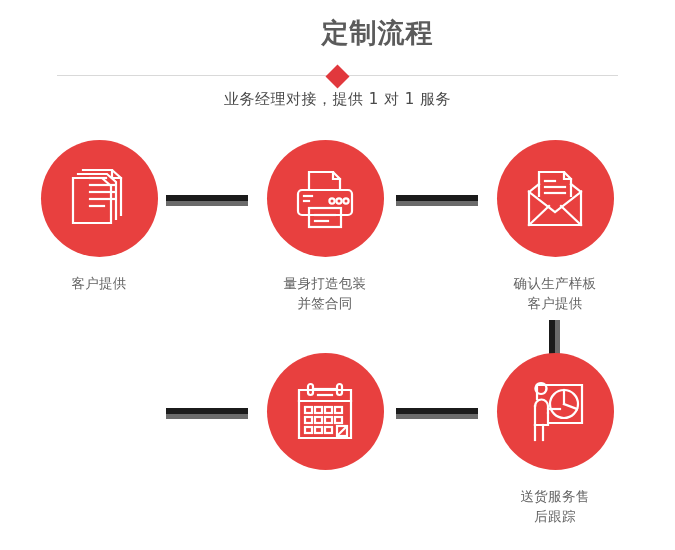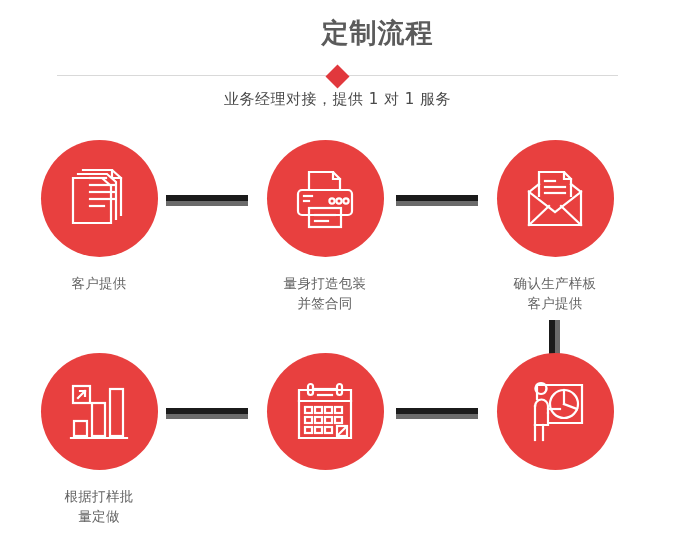--- a/index.html
+++ b/index.html
@@ -281,39 +281,20 @@
 
     <div class="conn-h conn-h-1">
       <div class="bar"></div>
       <div class="shadow"></div>
     </div>
     <div class="conn-h conn-h-2">
       <div class="bar"></div>
       <div class="shadow"></div>
     </div>
 
-    <div class="step step-1">
-      <div class="circle">
-        <span>
-          <svg width="66" height="66" viewBox="0 0 66 66" fill="none" stroke="#ffffff" stroke-width="2.2" stroke-linecap="square" stroke-linejoin="miter">
-            <rect x="7" y="7" width="17" height="17"></rect>
-            <path d="M12 19 L19 12"></path>
-            <path d="M14 12 H19 V17"></path>
-            <rect x="8" y="42" width="13" height="15"></rect>
-            <rect x="26" y="24" width="13" height="33"></rect>
-            <rect x="44" y="10" width="13" height="47"></rect>
-            <line x1="5" y1="59" x2="61" y2="59"></line>
-          </svg>
-        </span>
-      </div>
-      <div class="step-label">
-        <span class="ln">根据打样批</span>
-        <span class="ln">量定做</span>
-      </div>
-    </div>
 
     <div class="step step-2">
       <div class="circle">
         <span>
           <svg width="66" height="66" viewBox="0 0 66 66" fill="none" stroke="#ffffff" stroke-width="2.2" stroke-linecap="square" stroke-linejoin="miter">
             <rect x="16" y="5" width="5" height="11" rx="2.5"></rect>
             <rect x="45" y="5" width="5" height="11" rx="2.5"></rect>
             <line x1="21" y1="10" x2="45" y2="10"></line>
             <path d="M7 11 H59 V59 H7 Z"></path>
             <line x1="7" y1="22" x2="59" y2="22"></line>
@@ -348,15 +329,19 @@
             <path d="M19 15 a5.5 5.5 0 1 1 0.01 0 Z"></path>
             <path d="M13 27 a6.5 6.5 0 0 1 13 0 V34"></path>
             <path d="M26 30 H38"></path>
             <path d="M13 27 V46"></path>
             <path d="M13 46 V61"></path>
             <path d="M21 46 V61"></path>
             <path d="M13 46 H26 V34"></path>
           </svg>
         </span>
       </div>
+      <div class="step-label">
+        <span class="ln">送货服务售</span>
+        <span class="ln">后跟踪</span>
+      </div>
     </div>
   </div>
 </div>
 
 </body></html>

